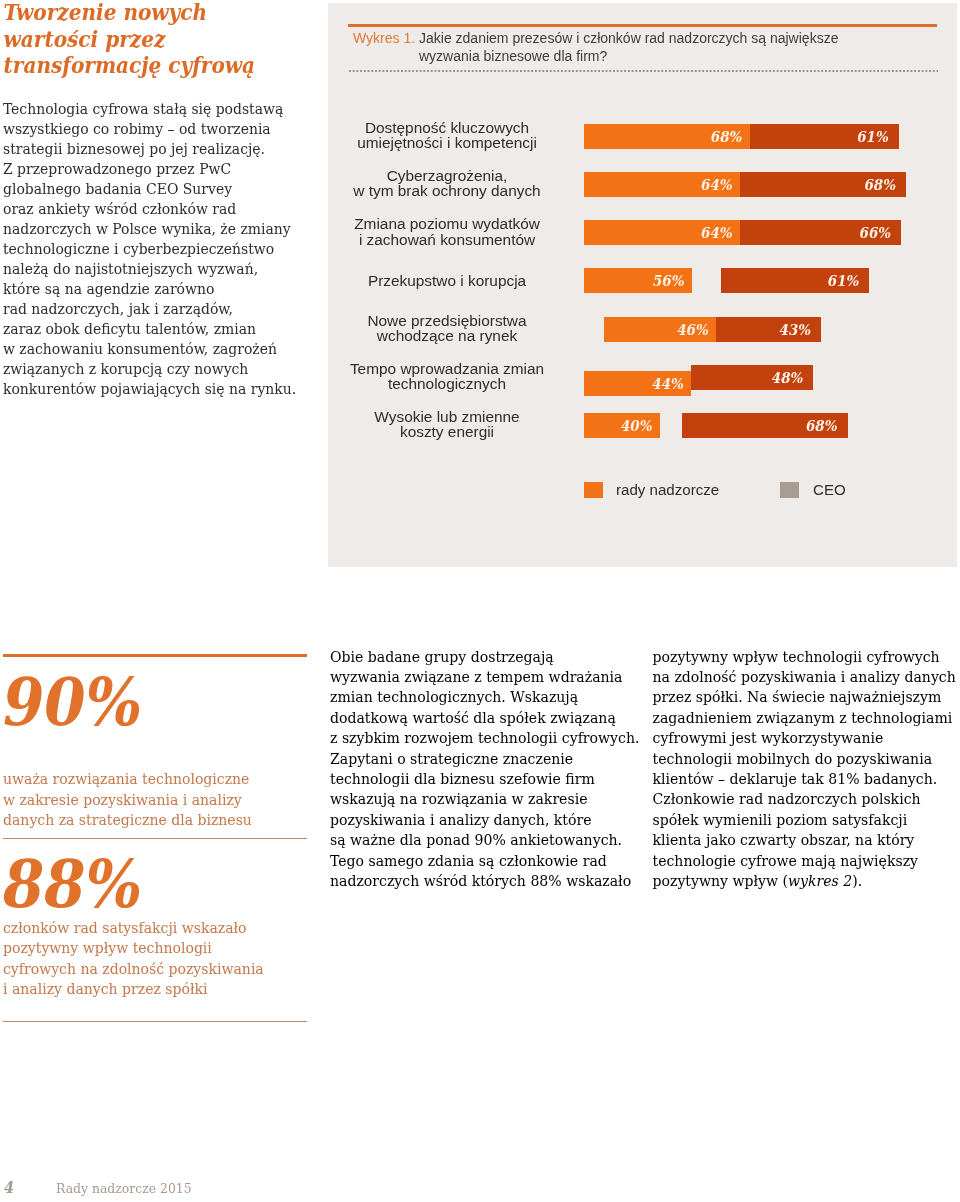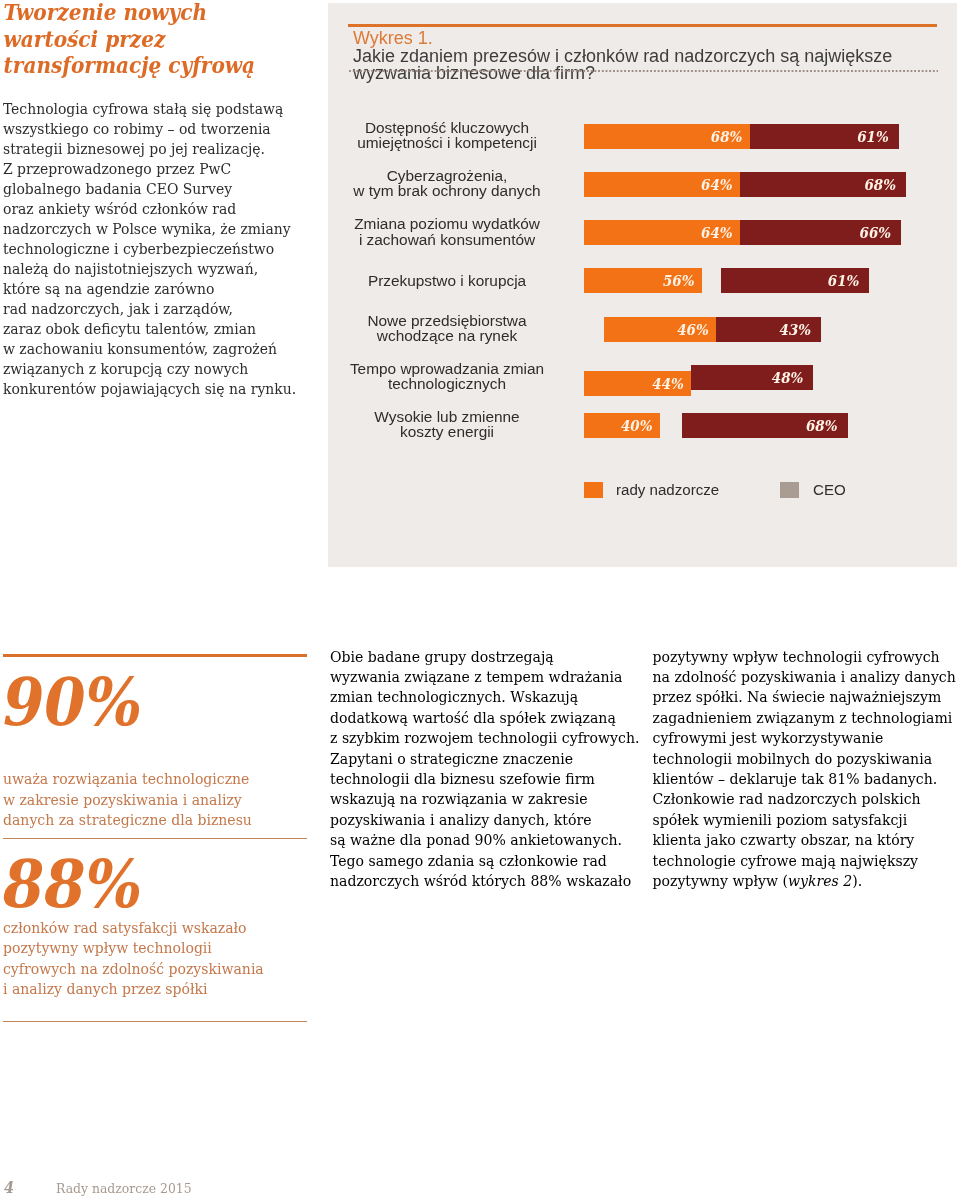--- a/index.html
+++ b/index.html
@@ -9,31 +9,31 @@
   .title{position:absolute;left:3.6px;top:-1.2px;width:330px;font-family:"DejaVu Serif",serif;font-stretch:condensed;
          font-style:italic;font-weight:bold;font-size:22.3px;line-height:26.7px;color:#dd6b26;}
   .lead{position:absolute;left:3px;top:98.8px;width:330px;font-family:"DejaVu Serif",serif;font-stretch:condensed;font-size:15.5px;line-height:20.05px;color:#2d2d2d;}
 
   .panel{position:absolute;left:328px;top:3px;width:629px;height:564px;background:#efebe8;}
   .panel-rule{position:absolute;left:20px;top:21.2px;width:589px;height:2.8px;background:#dd7228;}
   .dots{position:absolute;left:21px;top:66.5px;width:589px;height:2px;
         background-image:linear-gradient(90deg, #9d8d86 0 2px, transparent 2px 3.72px);
         background-size:3.72px 2px;background-repeat:repeat-x;}
   .ctitle{position:absolute;left:25px;top:27.0px;font-family:"Liberation Sans",sans-serif;
-          font-size:18px;line-height:17.6px;color:#3d3d3d;}
+          font-size:14px;line-height:17.6px;color:#3d3d3d;}
   .ctitle .tag{color:#dd7a38;}
   .ctitle .tt{display:inline-block;vertical-align:top;}
   .rlabel{position:absolute;width:250px;text-align:center;font-family:"Liberation Sans",sans-serif;
           font-size:15.4px;line-height:15.1px;color:#2d2d2d;}
   .bar{position:absolute;height:25px;}
   .seg{position:absolute;top:0;height:25px;box-sizing:border-box;
        font-family:"DejaVu Serif",serif;font-stretch:condensed;font-weight:bold;font-style:italic;font-size:15px;
        color:#fdf2e4;text-align:right;line-height:26.4px;}
   .seg.a{background:#f47216;padding-right:7.5px;}
-  .seg.b{background:#7f1d1d;padding-right:10px;}
+  .seg.b{background:#c2410c;padding-right:10px;}
 
   .lsw{position:absolute;width:19px;height:16px;top:479px;}
   .ltx{position:absolute;top:477.5px;font-family:"Liberation Sans",sans-serif;font-size:15.1px;
        line-height:18px;color:#2d2d2d;}
 
   .rule-thick{position:absolute;left:3px;width:304px;height:2.8px;background:#d9712c;}
   .rule-thin{position:absolute;left:3px;width:304px;height:1px;background:#c2845a;}
   .bignum{position:absolute;left:3px;font-family:"DejaVu Serif",serif;font-stretch:condensed;font-weight:bold;
           font-style:italic;font-size:66px;line-height:66px;color:#e0722b;}
   .bigsub{position:absolute;left:3px;width:330px;font-size:15.6px;line-height:20.3px;color:#c4784b;}
@@ -68,21 +68,21 @@
           <div class="seg a" style="left:0;width:156.16px;">64%</div>
           <div class="seg b" style="left:156.16px;width:165.92px;">68%</div>
         </div>
         <div class="rlabel" style="left:-6px;top:213.46px;"><span>Zmiana poziomu wydatków</span><br><span>i zachowań konsumentów</span></div>
         <div class="bar" style="left:256px;top:217.36px;width:317.2px;">
           <div class="seg a" style="left:0;width:156.16px;">64%</div>
           <div class="seg b" style="left:156.16px;width:161.04px;">66%</div>
         </div>
         <div class="rlabel" style="left:-6px;top:270.24px;"><span>Przekupstwo i korupcja</span></div>
         <div class="bar" style="left:256px;top:265.44px;width:285.48px;">
-          <div class="seg a" style="left:0;width:118px;">56%</div>
+          <div class="seg a" style="left:0;width:108px;">56%</div>
           <div class="seg b" style="left:136.64px;width:148.84px;">61%</div>
         </div>
         <div class="rlabel" style="left:-6px;top:309.62px;"><span>Nowe przedsiębiorstwa</span><br><span>wchodzące na rynek</span></div>
         <div class="bar" style="left:256px;top:313.52px;width:217.16px;margin-left:20px;">
           <div class="seg a" style="left:0;width:112.24px;">46%</div>
           <div class="seg b" style="left:112.24px;width:104.92px;">43%</div>
         </div>
         <div class="rlabel" style="left:-6px;top:357.7px;"><span>Tempo wprowadzania zmian</span><br><span>technologicznych</span></div>
         <div class="bar" style="left:256px;top:361.59999999999997px;width:224.48000000000002px;">
           <div class="seg a" style="left:0;width:107.36px;margin-top:6px;">44%</div>

